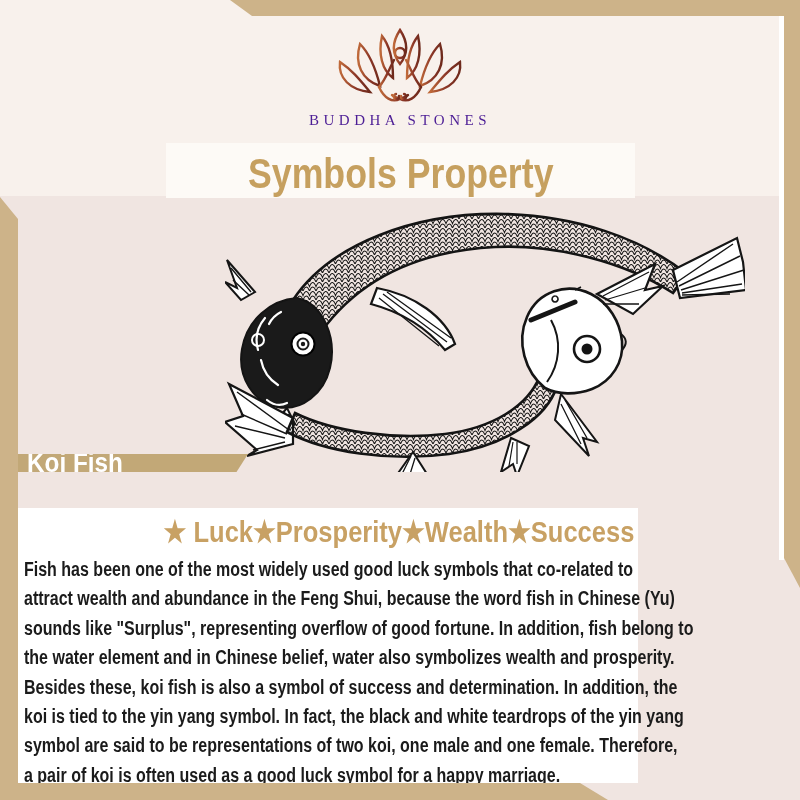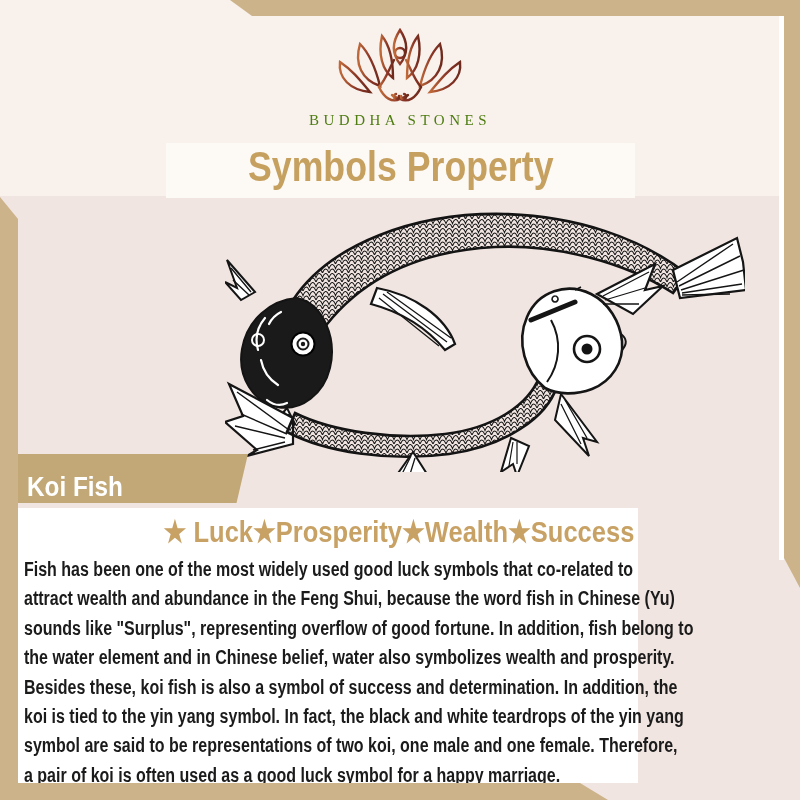--- a/index.html
+++ b/index.html
@@ -3,31 +3,31 @@
 <meta charset="utf-8">
 <style>
   html,body{margin:0;padding:0;}
   body{width:800px;height:800px;overflow:hidden;font-family:"Liberation Sans",sans-serif;}
   .stage{position:relative;width:800px;height:800px;background:#f8f1ec;overflow:hidden;}
   
   .bg-lower{position:absolute;left:0;top:196px;width:800px;height:604px;background:#f0e5e1;}
   
   .logo-wrap{position:absolute;left:330px;top:26px;width:140px;height:84px;}
   .brand-name{position:absolute;left:0;top:112px;width:800px;text-align:center;
-    font-family:"Liberation Serif",serif;font-size:15px;letter-spacing:4.5px;color:#4d7c0f;font-weight:500;}
+    font-family:"Liberation Serif",serif;font-size:15px;letter-spacing:4.5px;color:#4c1d95;font-weight:500;}
   
   .title-band{position:absolute;left:166px;top:143px;width:469px;height:55px;background:#fdfaf6;
-    display:flex;align-items:flex-start;justify-content:center;}
+    display:flex;align-items:flex-end;justify-content:center;}
   .title-text{font-size:42px;font-weight:bold;color:#c6a05f;transform:scaleX(.85);transform-origin:50% 50%;
     white-space:nowrap;letter-spacing:0px;}
   
   .fish-wrap{position:absolute;left:225px;top:192px;width:520px;height:280px;}
   
-  .koi-banner{position:absolute;left:18px;top:454px;width:230px;height:49px;background:#c2a877;
-    clip-path:polygon(0 0,100% 0,95% 100%,0 100%);display:flex;align-items:flex-end;}
+  .koi-banner{position:absolute;left:18px;top:454px;width:230px;height:18px;background:#c2a877;
+    clip-path:polygon(0 0,100% 0,95% 100%,0 100%);display:flex;align-items:center;}
   .koi-label{font-size:27px;font-weight:bold;color:#ffffff;padding-left:10px;
     transform:scaleX(.9);transform-origin:0 50%;white-space:nowrap;}
   
   .panel{position:absolute;left:18px;top:508px;width:620px;height:275px;background:#ffffff;}
   .tagline{position:absolute;left:0;top:6px;width:762px;text-align:center;}
   .tagline span{display:inline-block;font-size:30px;font-weight:bold;color:#c8a164;
     transform:scaleX(.85);transform-origin:50% 50%;white-space:nowrap;}
   .body-text{position:absolute;left:6px;top:47px;}
   .body-line{font-size:20px;font-weight:bold;color:#1b1b1b;line-height:29.4px;white-space:nowrap;
     transform:scaleX(.8);transform-origin:0 50%;}

